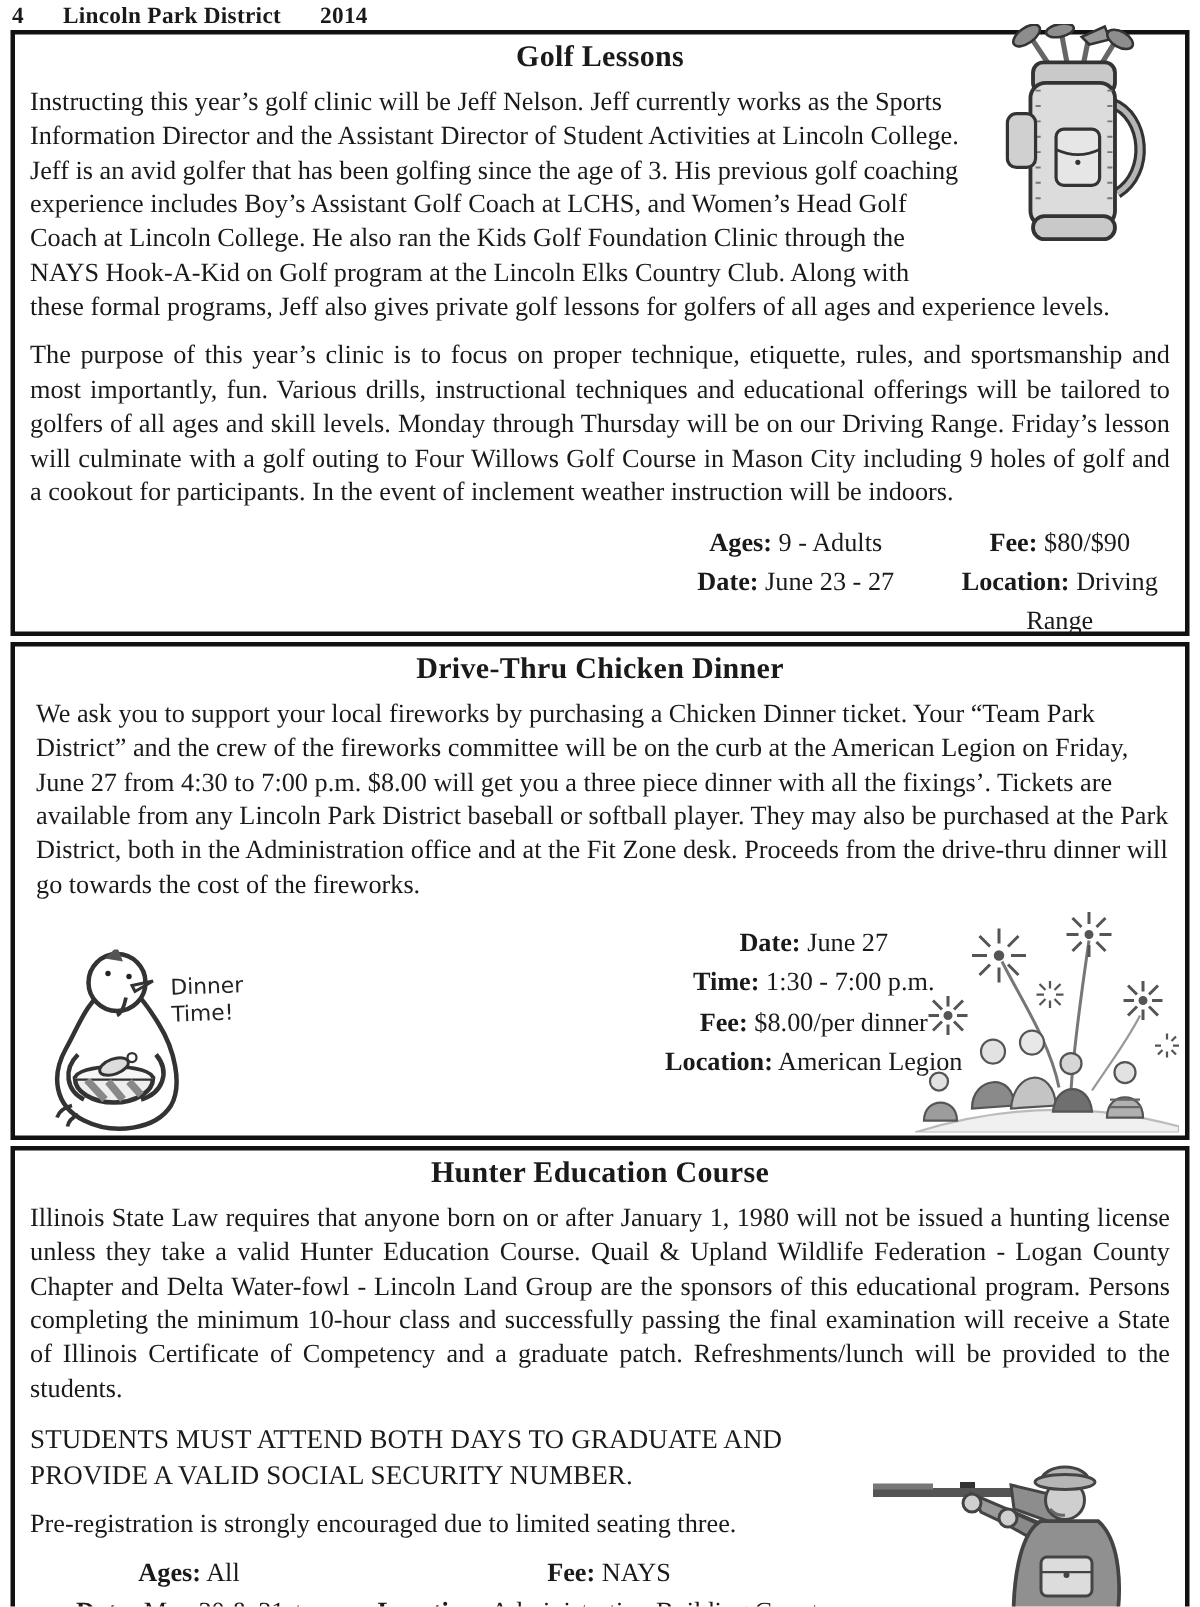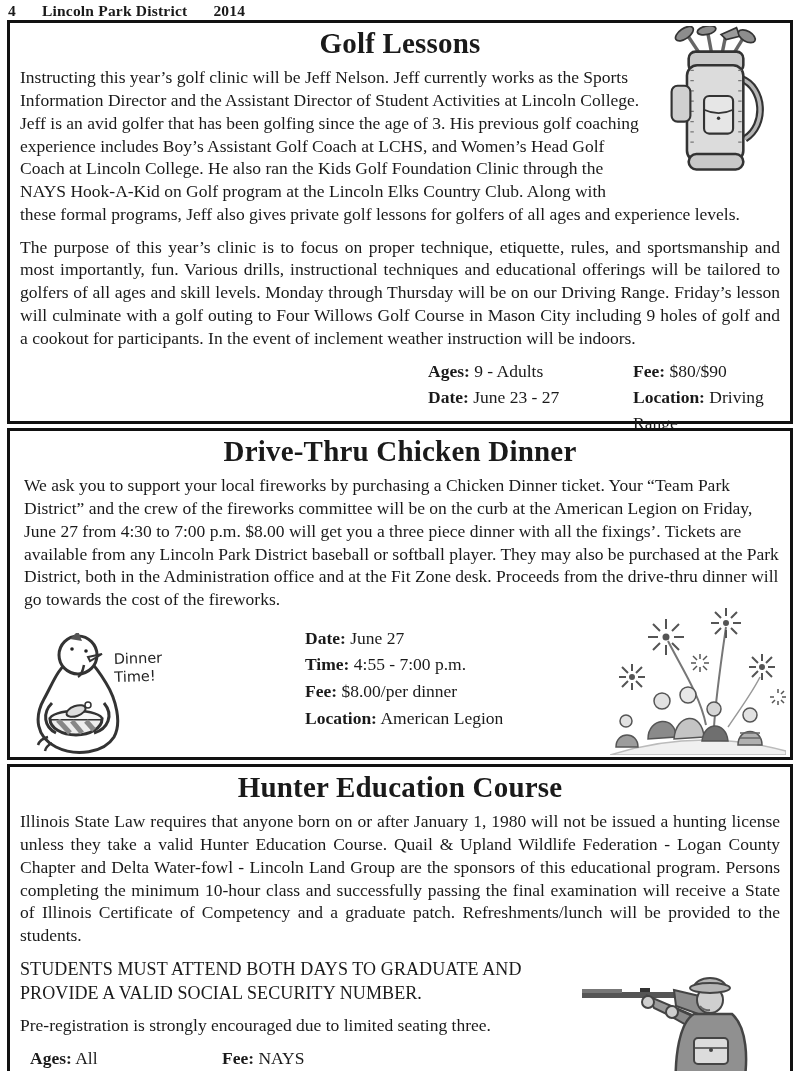--- a/index.html
+++ b/index.html
@@ -11,30 +11,30 @@
   .page-header{
     font-weight:bold;font-size:15.5px;padding:2px 12px 0 8px;height:18px;
     letter-spacing:.2px;
   }
   .page-header .gap{display:inline-block;width:26px;}
   .section-box{
     border:3px solid #111;margin:0 7px 4px 7px;position:relative;
     padding:2px 10px 6px 10px;box-sizing:border-box;background:#fff;
   }
   .section-title{
-    text-align:center;font-weight:bold;font-size:29px;line-height:1.15;
+    text-align:center;font-weight:bold;font-size:20px;line-height:1.15;
     margin:2px 0 6px 0;letter-spacing:.2px;
   }
   .body-text{
     font-size:17.5px;line-height:1.3;margin:0 0 10px 0;
   }
   .justified{text-align:justify;}
   .float-art{float:right;width:128px;height:152px;margin:-40px 0 4px 10px;}
   .details{
-    display:grid;font-size:17.5px;line-height:1.48;
+    display:grid;font-size:17.5px;line-height:1.48;text-align:center;
   }
   .details .lbl{font-weight:bold;}
   .details .span2{grid-column:1 / span 2;}
   #golf-details{grid-template-columns:205px auto;margin-left:408px;margin-top:2px;}
   #chicken-details{grid-template-columns:auto;margin-left:285px;margin-top:14px;line-height:1.52;}
   #hunter-details{grid-template-columns:192px auto;margin-left:10px;margin-top:4px;max-width:560px;}
   .warning-text{
     font-weight:normal;font-size:18px;line-height:1.35;margin:4px 0 10px 0;max-width:580px;
     letter-spacing:.1px;
   }
@@ -99,21 +99,21 @@
     <div><span class="lbl">Location:</span> <span>Driving Range</span></div>
     <div class="span2"><span class="lbl">Time:</span> <span>8:30 - 10:00 a.m.</span></div>
   </div>
 </section>
 
 <section class="section-box" style="height:332px;">
   <h1 class="section-title">Drive-Thru Chicken Dinner</h1>
   <p class="body-text" style="padding-left:4px;">We ask you to support your local fireworks by purchasing a Chicken Dinner ticket.  Your “Team Park District” and the crew of the fireworks committee will be on the curb at the American Legion on Friday, June 27 from 4:30 to 7:00 p.m.  $8.00 will get you a three piece dinner with all the fixings’.  Tickets are available from any Lincoln Park District baseball or softball player. They may also be purchased at the Park District, both in the Administration office and at the Fit Zone desk. Proceeds from the drive-thru dinner will go towards the cost of the fireworks.</p>
   <div class="details" id="chicken-details">
     <div><span class="lbl">Date:</span> <span>June 27</span></div>
-    <div><span class="lbl">Time:</span> <span>4:55 - 7:00 p.m.</span></div>
+    <div><span class="lbl">Time:</span> <span>1:30 - 7:00 p.m.</span></div>
     <div><span class="lbl">Fee:</span> <span>$8.00/per dinner</span></div>
     <div><span class="lbl">Location:</span> <span>American Legion</span></div>
   </div>
 
   <div class="abs" id="chicken-art">
     <svg viewBox="0 0 185 122" width="185" height="122">
 
       <path d="M52,28 C40,34 34,52 26,66 C16,84 18,104 38,114 C58,124 86,120 96,104 C104,90 98,66 88,50 C82,40 76,32 70,26 Z" fill="#fff" stroke="#333" stroke-width="3"></path>
 
       <circle cx="60" cy="22" r="19" fill="#fff" stroke="#333" stroke-width="3"></circle>

